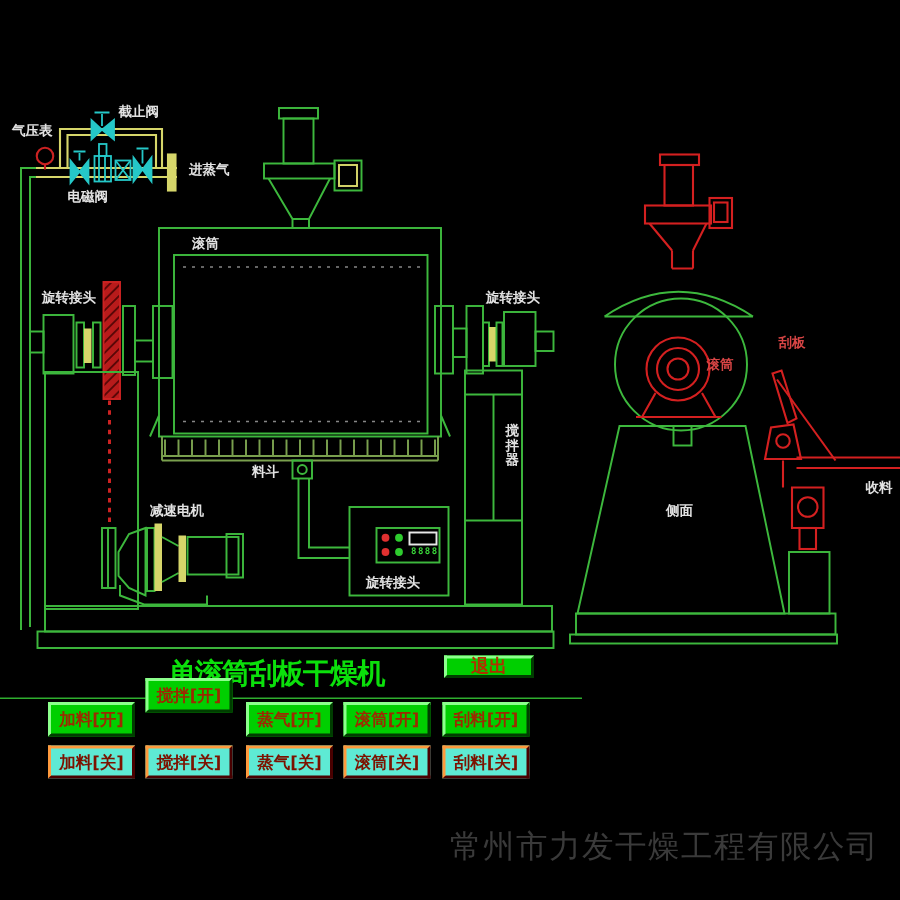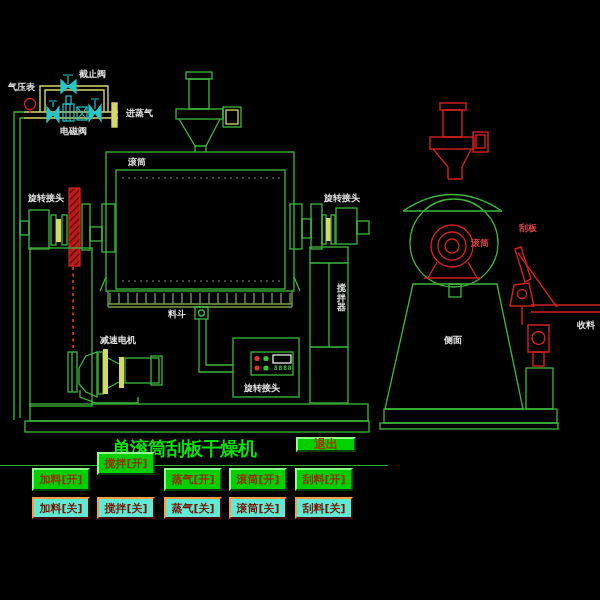--- a/index.html
+++ b/index.html
@@ -198,21 +198,21 @@
         <path d="M531 305 H600 M531 312 H600"></path>
         <path d="M528 325 H549 V352 H528 Z"></path>
         <circle cx="538.5" cy="338" r="6.5"></circle>
         <rect x="533" y="352" width="11" height="14"></rect>
       </g>
     </g>
   </svg>
 
   <span class="dlabel" style="left:8px;top:81px">气压表</span>
   <span class="dlabel" style="left:79px;top:68px">截止阀</span>
-  <span class="dlabel" style="left:60px;top:125px">电磁阀</span>
+  <span class="dlabel" style="left:45px;top:125px">电磁阀</span>
   <span class="dlabel" style="left:126px;top:107px">进蒸气</span>
   <span class="dlabel" style="left:128px;top:156px">滚筒</span>
   <span class="dlabel" style="left:28px;top:192px">旋转接头</span>
   <span class="dlabel" style="left:324px;top:192px">旋转接头</span>
   <span class="vlabel" style="left:293px;top:284px">搅拌器</span>
   <span class="dlabel" style="left:168px;top:308px">料斗</span>
   <span class="dlabel" style="left:100px;top:334px">减速电机</span>
   <span class="dlabel" style="left:244px;top:382px">旋转接头</span>
   <span class="display-digits">8888</span>
   <span class="dlabel red" style="left:471px;top:237px">滚筒</span>
@@ -229,14 +229,15 @@
   <button class="btn on" style="left:164px;top:468px">蒸气[开]</button>
   <button class="btn on" style="left:229px;top:468px">滚筒[开]</button>
   <button class="btn on" style="left:295px;top:468px">刮料[开]</button>
 
   <button class="btn off" style="left:32px;top:497px">加料[关]</button>
   <button class="btn off" style="left:97px;top:497px">搅拌[关]</button>
   <button class="btn off" style="left:164px;top:497px">蒸气[关]</button>
   <button class="btn off" style="left:229px;top:497px">滚筒[关]</button>
   <button class="btn off" style="left:295px;top:497px">刮料[关]</button>
 
+  <div class="watermark">常州市力发干燥工程有限公司</div>
 
 </div>
 
 </body></html>

